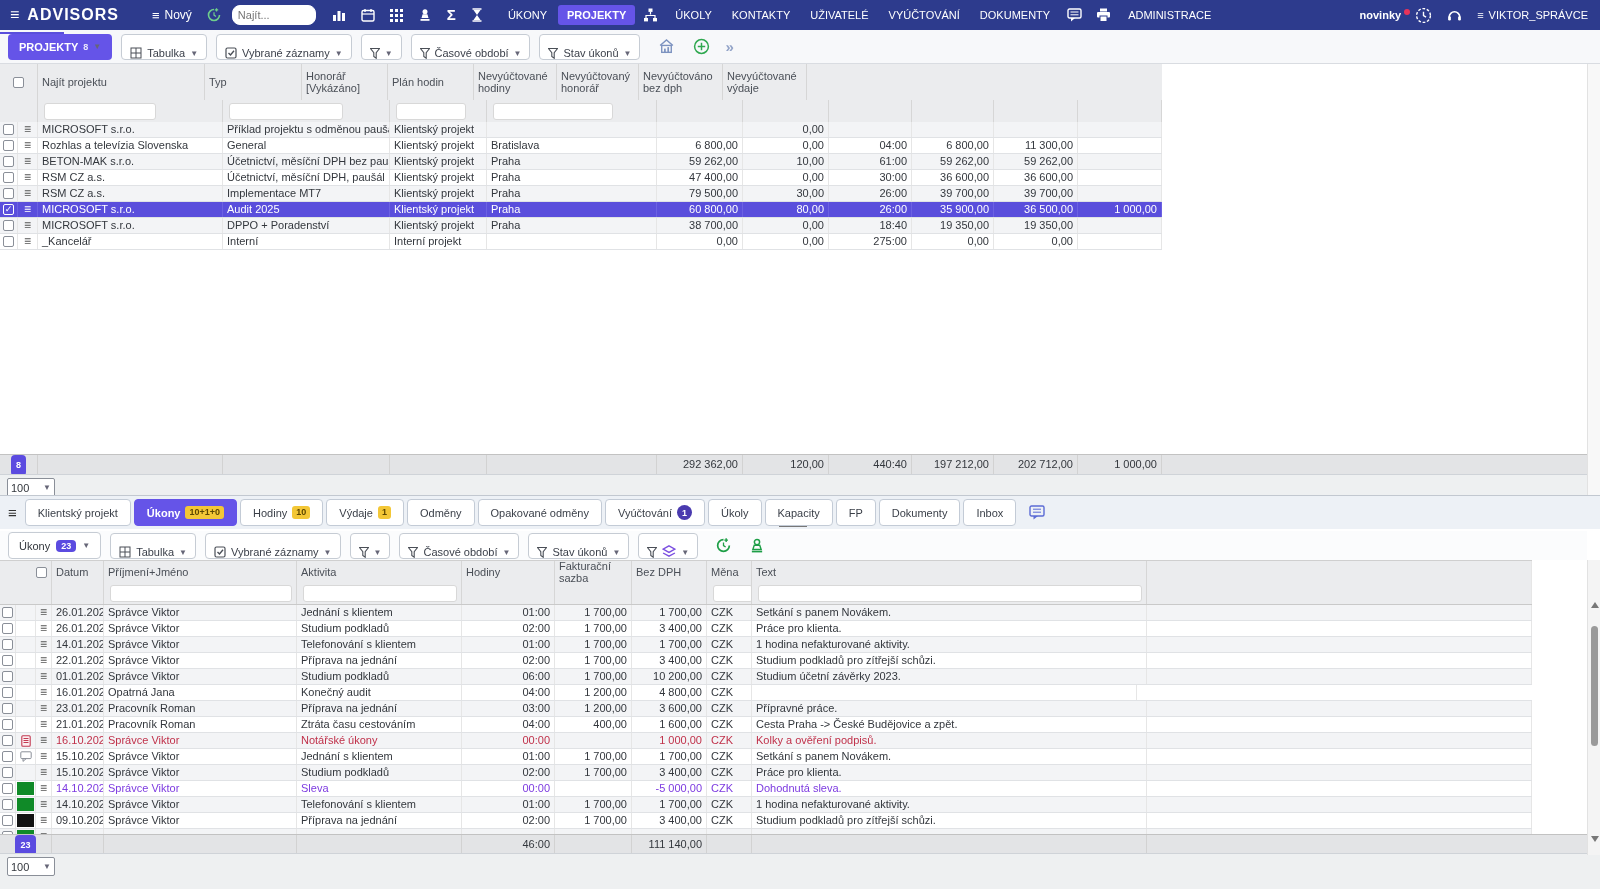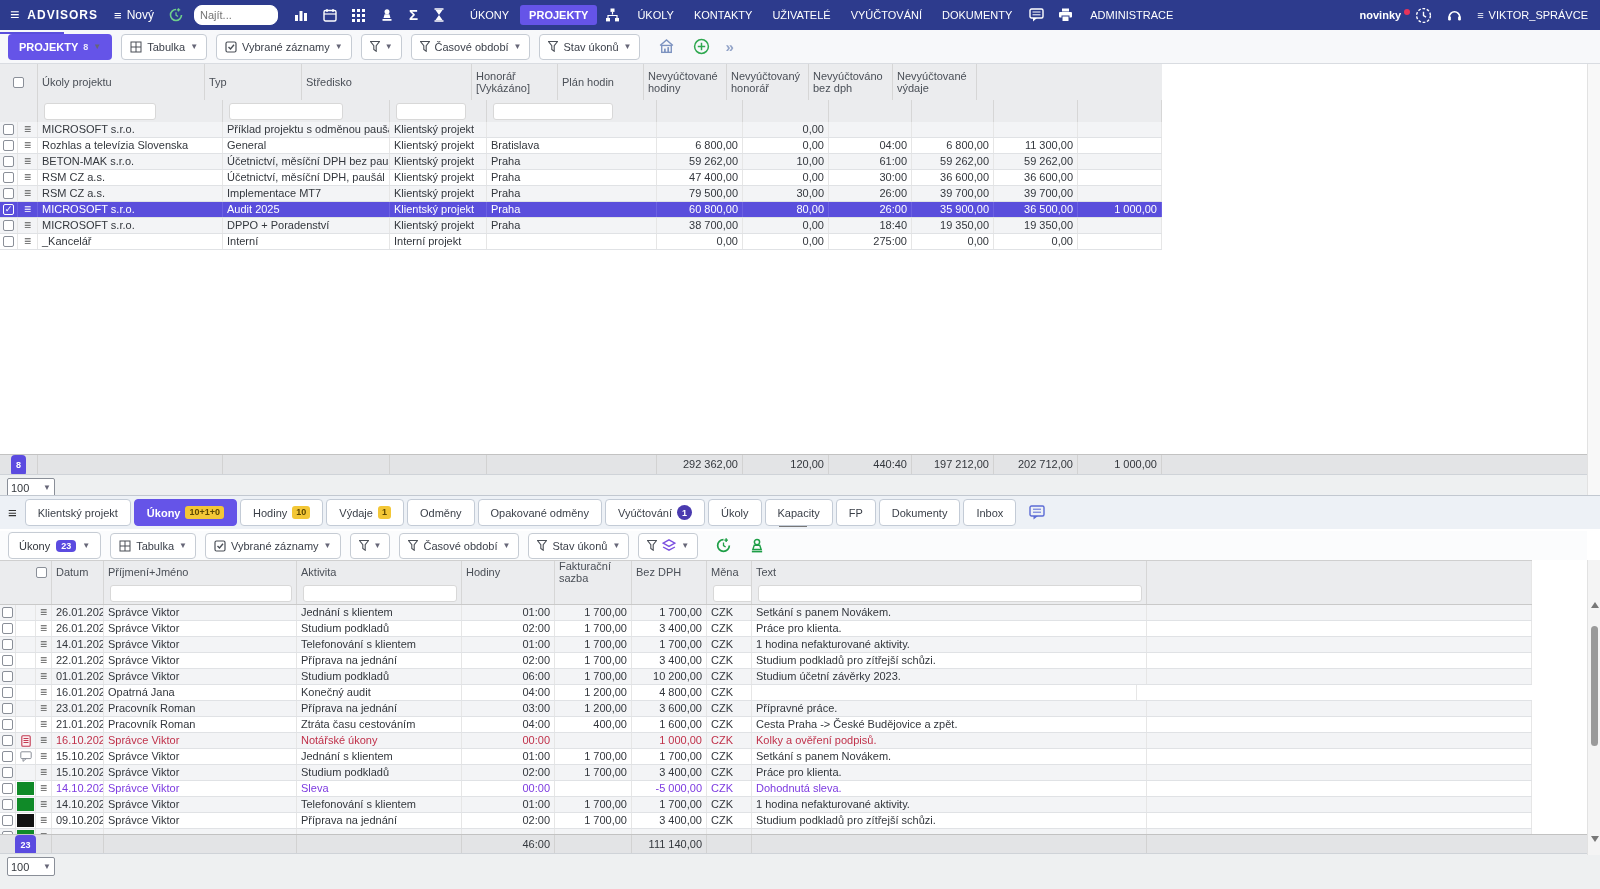--- a/index.html
+++ b/index.html
@@ -2,42 +2,42 @@
 <html><head>
 <meta charset="utf-8">
 <style>
   html,body{margin:0;padding:0;}
   body{width:1600px;height:889px;position:relative;overflow:hidden;background:#fff;
        font-family:"Liberation Sans",sans-serif;font-size:11px;color:#33373d;}
   .icon svg{display:block}
   
   .navbar{position:absolute;left:0;top:0;right:0;height:30px;background:#2d3b8d;display:flex;align-items:center;color:#fff;}
   .nav-burger{font-size:16px;margin:0 8px 0 10px;cursor:pointer}
-  .brand{font-weight:bold;font-size:12px;letter-spacing:1px;margin-right:16px}
+  .brand{font-weight:bold;font-size:16px;letter-spacing:1px;margin-right:33px}
   .nav-new{display:flex;align-items:center;gap:5px;font-size:12px;margin-right:12px;cursor:pointer}
   .nav-new .nb{font-size:13px}
   .nav-refresh{margin:0 10px 0 2px}
   .nav-search{width:72px;height:18px;border:1px solid #fff;border-radius:8px;background:#fff;font-size:11px;padding:0 5px;color:#444;outline:none;font-family:inherit}
   .nav-icons{display:flex;align-items:center;gap:15px;margin:0 16px 0 16px}
   .nav-icons .icon{cursor:pointer}
   .sigma{font-size:15px;font-weight:bold;line-height:14px}
   .nav-menu{display:flex;align-items:center;gap:2px}
   .nav-item{padding:4px 9px;font-size:11px;cursor:pointer;white-space:nowrap}
   .nav-item.active{background:#6554e8;border-radius:3px;font-weight:bold}
   .nav-menu .icon{margin:0 6px;cursor:pointer}
   .nav-right{margin-left:auto;display:flex;align-items:center;gap:14px;padding-right:12px}
   .news{font-weight:bold;cursor:pointer;position:relative}
   .news .dot{position:absolute;right:-9px;top:0;width:6px;height:6px;border-radius:50%;background:#e8335a}
   .user{display:flex;align-items:center;gap:5px;cursor:pointer}
   
   .toolbar1{position:absolute;left:0;top:30px;right:0;height:34px;background:#f7f8fa;border-bottom:1px solid #d9dce1;display:flex;align-items:center;gap:9px;padding:0 8px;box-sizing:border-box}
   .view-btn{display:inline-flex;align-items:center;gap:5px;background:#6554e8;color:#fff;border-radius:4px;height:26px;padding:0 11px;font-weight:bold;font-size:11px;cursor:pointer}
   .view-btn .cnt{font-size:9px;opacity:.85}
   .view-underline{position:absolute;left:0;top:32px;width:64px;height:2px;background:#5a4edc}
-  .btn{display:inline-flex;align-items:center;gap:5px;background:#fff;border:1px solid #c6ccd4;border-radius:4px;height:24px;padding:0 8px;font-size:11px;color:#3c414b;cursor:pointer;white-space:nowrap}
+  .btn{display:inline-flex;align-items:flex-end;gap:5px;background:#fff;border:1px solid #c6ccd4;border-radius:4px;height:24px;padding:0 8px;font-size:11px;color:#3c414b;cursor:pointer;white-space:nowrap}
   .caret{font-size:8px;color:#667;line-height:10px}
   .tool-ic{margin-left:8px;cursor:pointer}
   .chev{font-size:15px;color:#93a4c8;font-weight:bold;cursor:pointer;margin-left:6px}
   
   .tc{box-sizing:border-box;padding:0 4px;overflow:hidden;white-space:nowrap;border-right:1px solid #e6e6e6;flex:none}
   .ctr{display:flex;align-items:center;justify-content:center;padding:0}
   .num{text-align:right}
   .menu-g{color:#555;font-size:12px;text-align:center;padding:0;cursor:pointer}
   .cb{width:11px;height:11px;border:1px solid #8a8f98;border-radius:2px;background:#fff;display:inline-block;box-sizing:border-box;font-size:9px;line-height:9px;text-align:center;cursor:pointer}
   
@@ -280,23 +280,22 @@
       </svg>
     </span>
   <span class="chev">»</span>
 </div>
 <div class="view-underline"></div>
 
 <div class="uhead">
   <div class="tc hc uc01 ctr">
       <span class="cb"></span>
     </div>
-  <div class="tc hc uc3">Úkoly projektu</div>
+  <div class="tc hc uc3">Najít projektu</div>
   <div class="tc hc uc4">Typ</div>
-  <div class="tc hc uc5">Středisko</div>
   <div class="tc hc uc6">Honorář [Vykázáno]</div>
   <div class="tc hc uc7">Plán hodin</div>
   <div class="tc hc uc8">Nevyúčtované hodiny</div>
   <div class="tc hc uc9">Nevyúčtovaný honorář</div>
   <div class="tc hc uc10">Nevyúčtováno bez dph</div>
   <div class="tc hc uc11">Nevyúčtované výdaje</div>
 </div>
 <div class="ufilter">
   <div class="tc fc uc01"></div>
   <div class="tc fc uc2">

